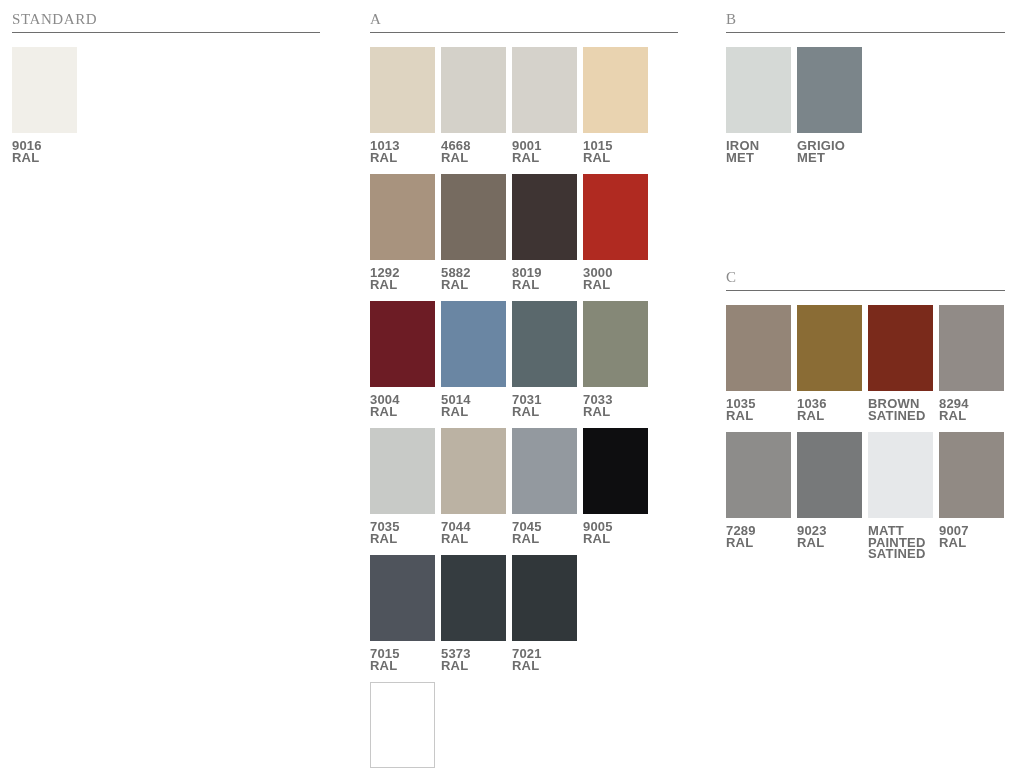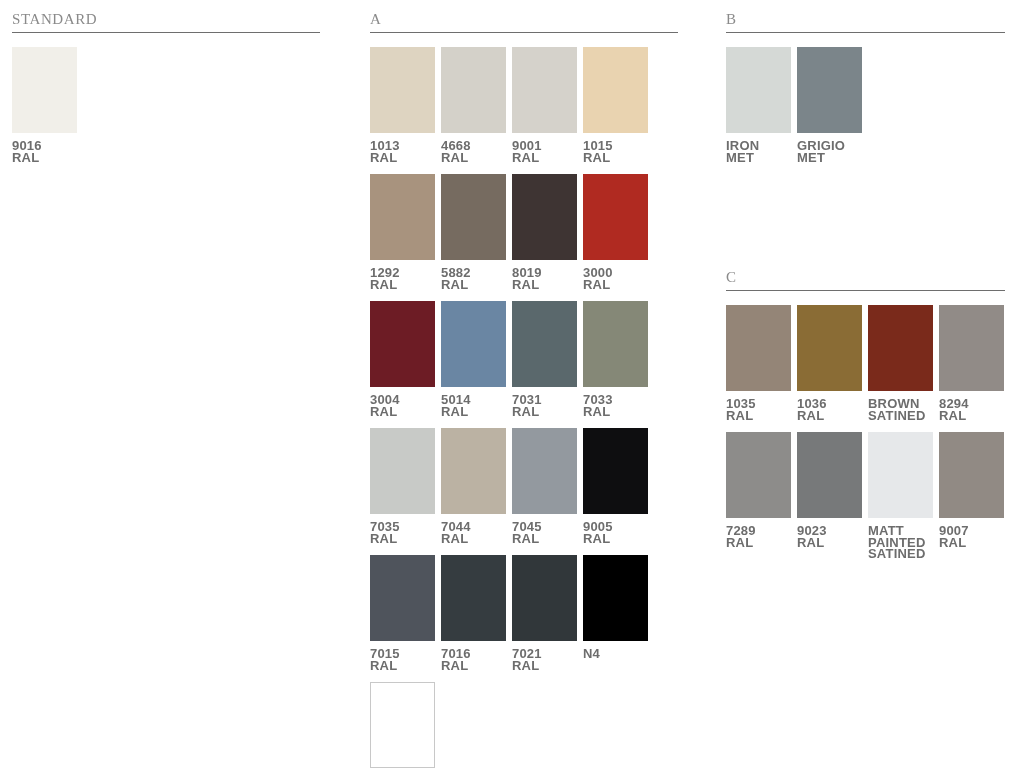--- a/index.html
+++ b/index.html
@@ -228,35 +228,29 @@
         <div class="swatch-cell">
           <div class="swatch-chip" style="background: rgb(79, 84, 92);"></div>
           <div class="swatch-labels">
             <div>7015</div>
             <div>RAL</div>
           </div>
         </div>
         <div class="swatch-cell">
           <div class="swatch-chip" style="background: rgb(53, 60, 64);"></div>
           <div class="swatch-labels">
-            <div>7016</div>
+            <div>5373</div>
             <div>RAL</div>
           </div>
         </div>
         <div class="swatch-cell">
           <div class="swatch-chip" style="background: rgb(49, 55, 58);"></div>
           <div class="swatch-labels">
             <div>7021</div>
             <div>RAL</div>
-          </div>
-        </div>
-        <div class="swatch-cell">
-          <div class="swatch-chip" style="background: rgb(0, 0, 0);"></div>
-          <div class="swatch-labels">
-            <div>N4</div>
           </div>
         </div>
       </div>
       <div class="swatch-row">
         <div class="swatch-cell">
           <div class="swatch-chip bordered" style="background: rgb(255, 255, 255);"></div>
           <div class="swatch-labels">
             <div>B7</div>
           </div>
         </div>

